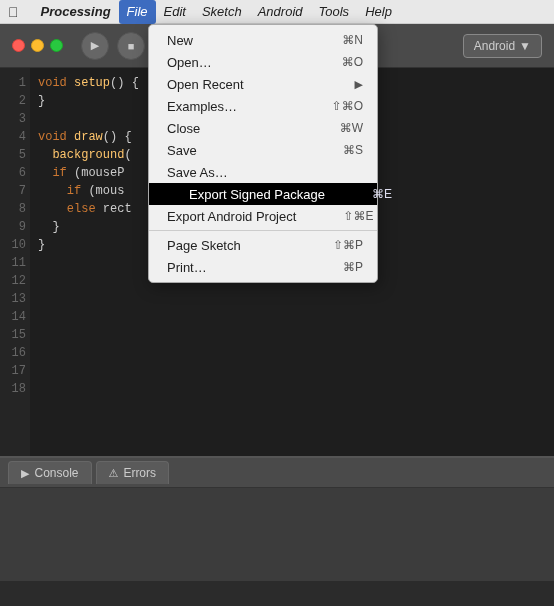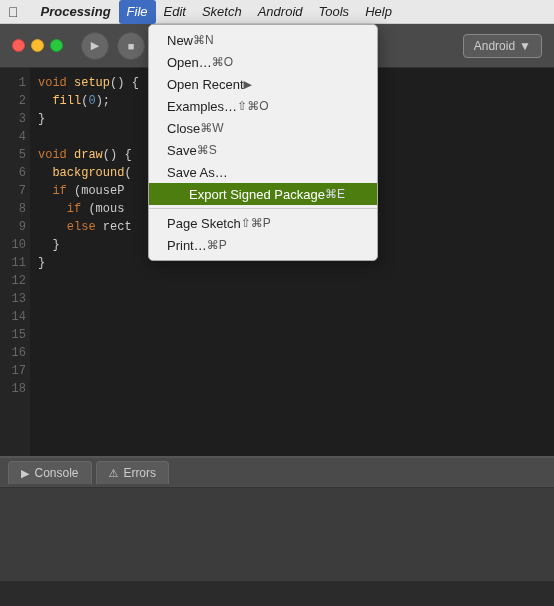--- a/index.html
+++ b/index.html
@@ -58,30 +58,31 @@
       background: #f0f0f0;
       border: 1px solid #aaa;
       border-radius: 5px;
       box-shadow: 2px 4px 16px rgba(0,0,0,0.35);
       z-index: 200;
       padding: 4px 0;
     }
     .dropdown-item {
       display: flex;
       align-items: center;
-      justify-content: flex-start;
+      justify-content: space-between;
       padding: 2px 14px 2px 18px;
       height: 22px;
       font-size: 13px;
       color: #222;
       cursor: pointer;
       white-space: nowrap;
+      gap: 47px;
     }
     .dropdown-item.highlighted {
-      background: #4d7c0f;
+      background: #000000;
       color: white;
       padding-left: 40px;
     }
     .dropdown-separator {
       height: 1px;
       background: #ccc;
       margin: 3px 0;
     }
     .shortcut {
       font-size: 12px;
@@ -258,20 +259,24 @@
     <span>Save</span>
     <span class="shortcut">⌘S</span>
   </div>
   <div class="dropdown-item">
     <span>Save As…</span>
     <span class="shortcut"></span>
   </div>
   <div class="dropdown-item highlighted">
     <span>Export Signed Package</span>
     <span class="shortcut">⌘E</span>
+  </div>
+  <div class="dropdown-item">
+    <span>Export Android Project</span>
+    <span class="shortcut">⇧⌘E</span>
   </div>
   <div class="dropdown-separator"></div>
   <div class="dropdown-item">
     <span>Page Sketch</span>
     <span class="shortcut">⇧⌘P</span>
   </div>
   <div class="dropdown-item">
     <span>Print…</span>
     <span class="shortcut">⌘P</span>
   </div>
@@ -310,21 +315,20 @@
       <div>12</div>
       <div>13</div>
       <div>14</div>
       <div>15</div>
       <div>16</div>
       <div>17</div>
       <div>18</div>
     </div>
     <div id="code-content">
       <div class="code-line"><span class="kw">void</span> <span class="fn">setup</span>() {</div>
-      <div class="code-line">  <span class="fn">fill</span>(<span class="num">0</span>);</div>
       <div class="code-line">}</div>
       <div class="code-line"></div>
       <div class="code-line"><span class="kw">void</span> <span class="fn">draw</span>() {</div>
       <div class="code-line">  <span class="fn">background</span>(</div>
       <div class="code-line">  <span class="kw">if</span> (mouseP</div>
       <div class="code-line">    <span class="kw">if</span> (mous</div>
       <div class="code-line">    <span class="kw">else</span> rect</div>
       <div class="code-line">  }</div>
       <div class="code-line">}</div>
       <div class="code-line"></div>

